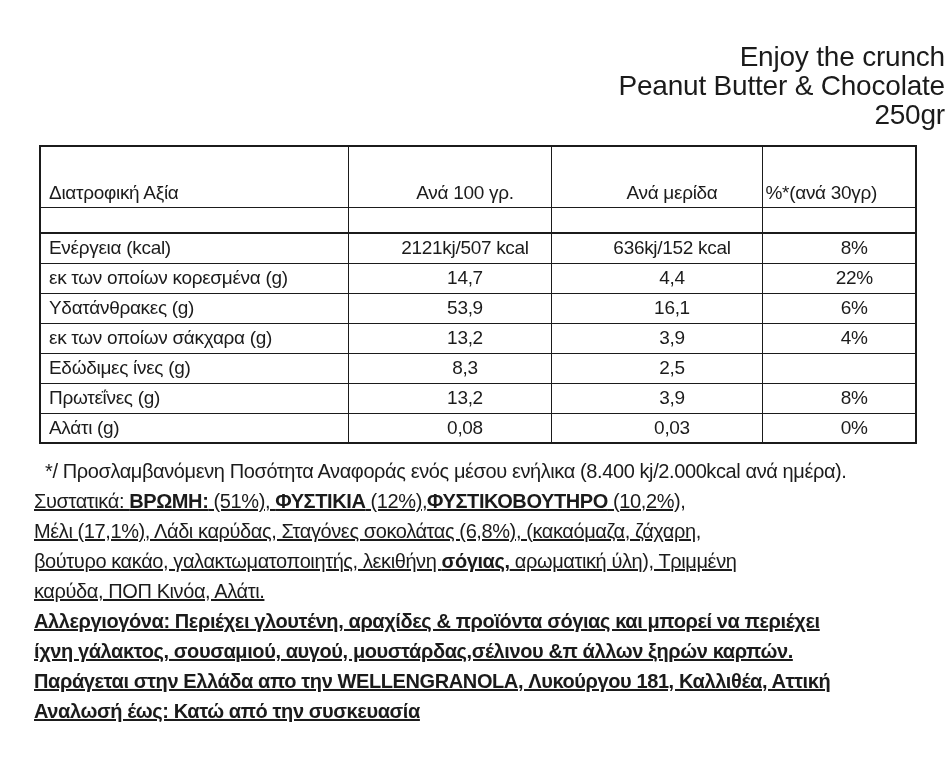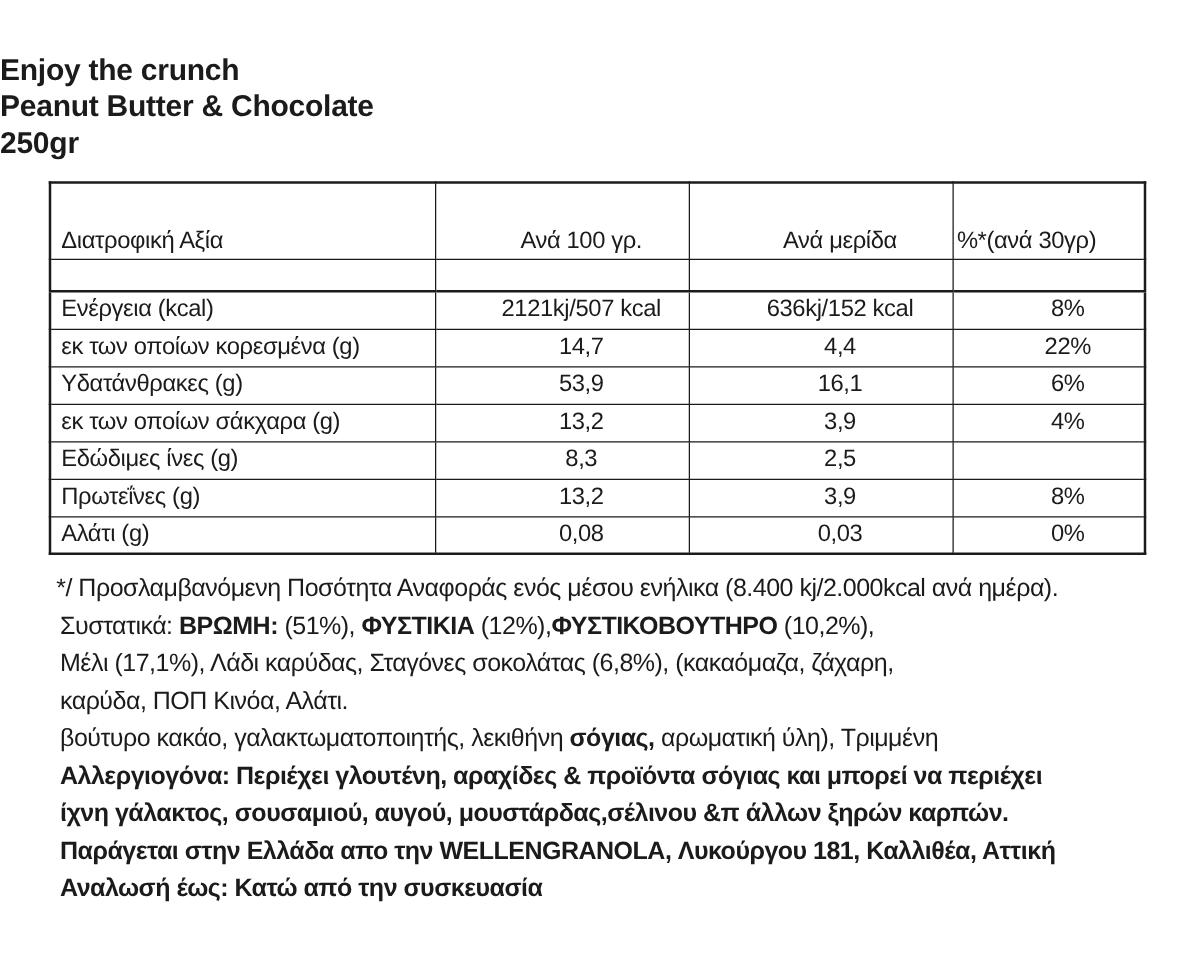--- a/index.html
+++ b/index.html
@@ -1,33 +1,33 @@
 <!DOCTYPE html>
 <html><head>
 <meta charset="utf-8">
 <style>
   * { margin:0; padding:0; box-sizing:border-box; }
   html,body { width:945px; height:768px; background:#ffffff; }
   body { font-family:"Liberation Sans", sans-serif; color:#1b1b1b; overflow:hidden; }
 
-  .title { padding-top:42px; text-align:left; font-weight:700; font-size:24px; line-height:29px; letter-spacing:-0.2px; }
+  .title { padding-top:42px; text-align:right; font-weight:400; font-size:28px; line-height:29px; letter-spacing:-0.2px; }
 
   table.nutri { border-collapse:collapse; table-layout:fixed; width:876px; margin:16px 0 0 39px; border:2px solid #1b1b1b; }
   .c1{width:308px}.c2{width:203px}.c3{width:211px}.c4{width:154px}
   th,td { border:1px solid #1b1b1b; font-size:19px; font-weight:400; letter-spacing:-0.3px; overflow:hidden; white-space:nowrap;padding-left:31px; }
   thead tr.head th { height:61px; vertical-align:bottom; padding-bottom:3px; }
   th.lbl, td.lbl { text-align:left; padding-left:8px; }
   th.num, td.num { text-align:center; }
   th.pct { text-align:left; padding-left:3px; }
   tr.spacer td { height:26px; border-bottom:2px solid #1b1b1b; }
   tbody tr.row td { height:30px; vertical-align:middle; }
 
   .fine { font-size:20px; line-height:30px; letter-spacing:-0.4px; }
   .note { margin:12px 0 0 45px; }
-  .block { margin-left:48px; }
+  .block { margin-left:34px;text-decoration:underline; }
   .bold { font-weight:700; }
   .b { font-weight:700; }
 </style>
 </head>
 <body>
 
 <div class="page">
 
   <div class="title">
     <div>Enjoy the crunch</div>
@@ -101,22 +101,22 @@
         <td class="num">0%</td>
       </tr>
       </tbody>
   </table>
 
   <p class="fine note">*/ Προσλαμβανόμενη Ποσότητα Αναφοράς ενός μέσου ενήλικα (8.400 kj/2.000kcal ανά ημέρα).</p>
 
   <div class="fine block">
       <div><span>Συστατικά: </span><span class="b">ΒΡΩΜΗ:</span><span> (51%), </span><span class="b">ΦΥΣΤΙΚΙΑ</span><span> (12%),</span><span class="b">ΦΥΣΤΙΚΟΒΟΥΤΗΡΟ</span><span> (10,2%),</span></div>
       <div><span>Μέλι (17,1%), Λάδι καρύδας, Σταγόνες σοκολάτας (6,8%), (κακαόμαζα, ζάχαρη,</span></div>
+      <div><span>βούτυρο κακάο, γαλακτωματοποιητής, λεκιθήνη </span><span class="b">σόγιας,</span><span> αρωματική ύλη), Τριμμένη</span></div>
       <div><span>καρύδα, ΠΟΠ Κινόα, Αλάτι.</span></div>
-      <div><span>βούτυρο κακάο, γαλακτωματοποιητής, λεκιθήνη </span><span class="b">σόγιας,</span><span> αρωματική ύλη), Τριμμένη</span></div>
     </div>
 
   <div class="fine block bold">
       <div>Αλλεργιογόνα: Περιέχει γλουτένη, αραχίδες &amp; προϊόντα σόγιας και μπορεί να περιέχει</div>
       <div>ίχνη γάλακτος, σουσαμιού, αυγού, μουστάρδας,σέλινου &amp;π άλλων ξηρών καρπών.</div>
     </div>
 
   <p class="fine block bold">Παράγεται στην Ελλάδα απο την WELLENGRANOLA, Λυκούργου 181, Καλλιθέα, Αττική</p>
   <p class="fine block bold">Αναλωσή έως: Κατώ από την συσκευασία</p>
 

